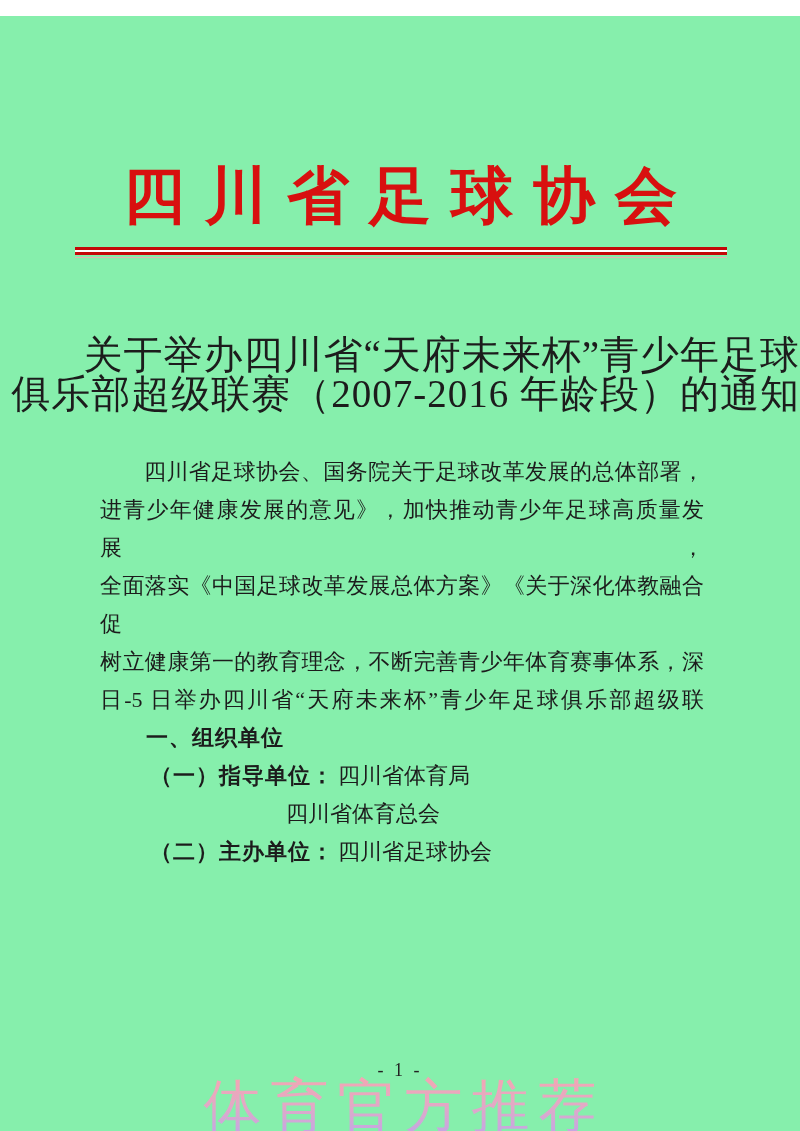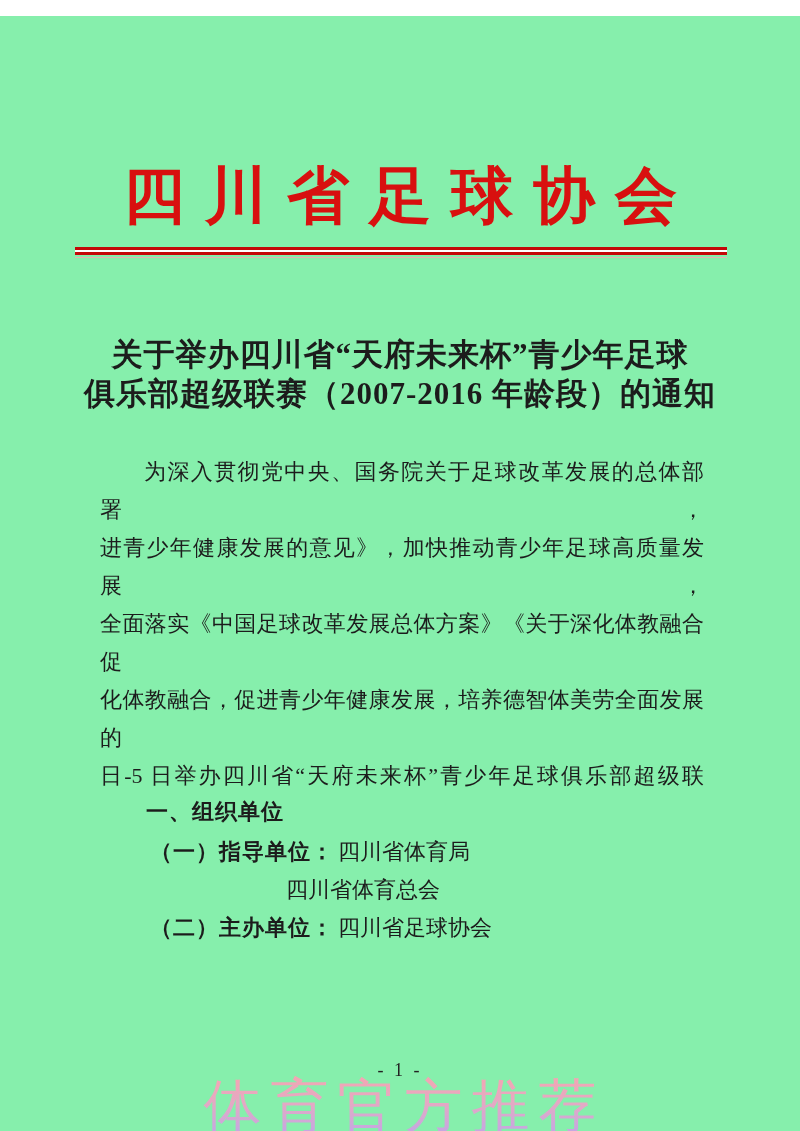--- a/index.html
+++ b/index.html
@@ -43,24 +43,24 @@
   .red-rule .rgap { height: 2px; background: #ffffff; }
   .red-rule .r2 { height: 3px; background: #c40808; }
   .red-rule .r3 { height: 1px; background: #e2b4b4; margin-top: 2px; }
 
   
   .doc-title {
     position: absolute;
     top: 319px;
     left: 0;
     right: 0;
-    text-align: center;
-    font-size: 31px;
+    text-align: right;
+    font-size: 39px;
     line-height: 39px;
-    font-weight: bold;
+    font-weight: normal;
     letter-spacing: 1px;
     white-space: nowrap;
   }
 
   
   .body-block {
     position: absolute;
     top: 437px;
     left: 100px;
     width: 604px;
@@ -68,21 +68,21 @@
     line-height: 38px;
   }
   .line { min-height: 38px; }
   .jline {
     text-align: justify;
     text-align-last: justify;
   }
   .indent-first { text-indent: 44px; }
 
   .section-heading {
-    font-family: Liberation Mono, monospace;
+    font-family: Liberation Serif, serif;
     font-weight: bold;
     padding-left: 46px;
     letter-spacing: 1px;
   }
   .org-item { padding-left: 50px; }
   .org-item .item-label { font-weight: bold; letter-spacing: 1px; }
   .org-item .item-value { margin-left: 4px; }
   .org-item-cont { padding-left: 186px; }
 
   
@@ -133,24 +133,24 @@
   </div>
 
   <div class="doc-title">
     <div>关于举办四川省“天府未来杯”青少年足球</div>
     <div>俱乐部超级联赛（2007-2016 年龄段）的通知</div>
   </div>
 
   <div class="body-block">
 
 
-    <div class="line jline indent-first">为深入贯彻党中央、国务院关于足球改革发展的总体部署，</div>
+    <div class="line jline indent-first">四川省足球协会、国务院关于足球改革发展的总体部署，</div>
     <div class="line jline">进青少年健康发展的意见》，加快推动青少年足球高质量发展，</div>
     <div class="line jline">全面落实《中国足球改革发展总体方案》《关于深化体教融合促</div>
-    <div class="line jline">化体教融合，促进青少年健康发展，培养德智体美劳全面发展的</div>
+    <div class="line jline">树立健康第一的教育理念，不断完善青少年体育赛事体系，深</div>
     <div class="line jline">日-5 日举办四川省“天府未来杯”青少年足球俱乐部超级联</div>
 
     <div class="line section-heading">一、组织单位</div>
 
     <div class="line org-item">
       <span class="item-label">（一）指导单位：</span><span class="item-value">四川省体育局</span>
     </div>
 
     <div class="line org-item-cont">
       <span class="item-value">四川省体育总会</span>

